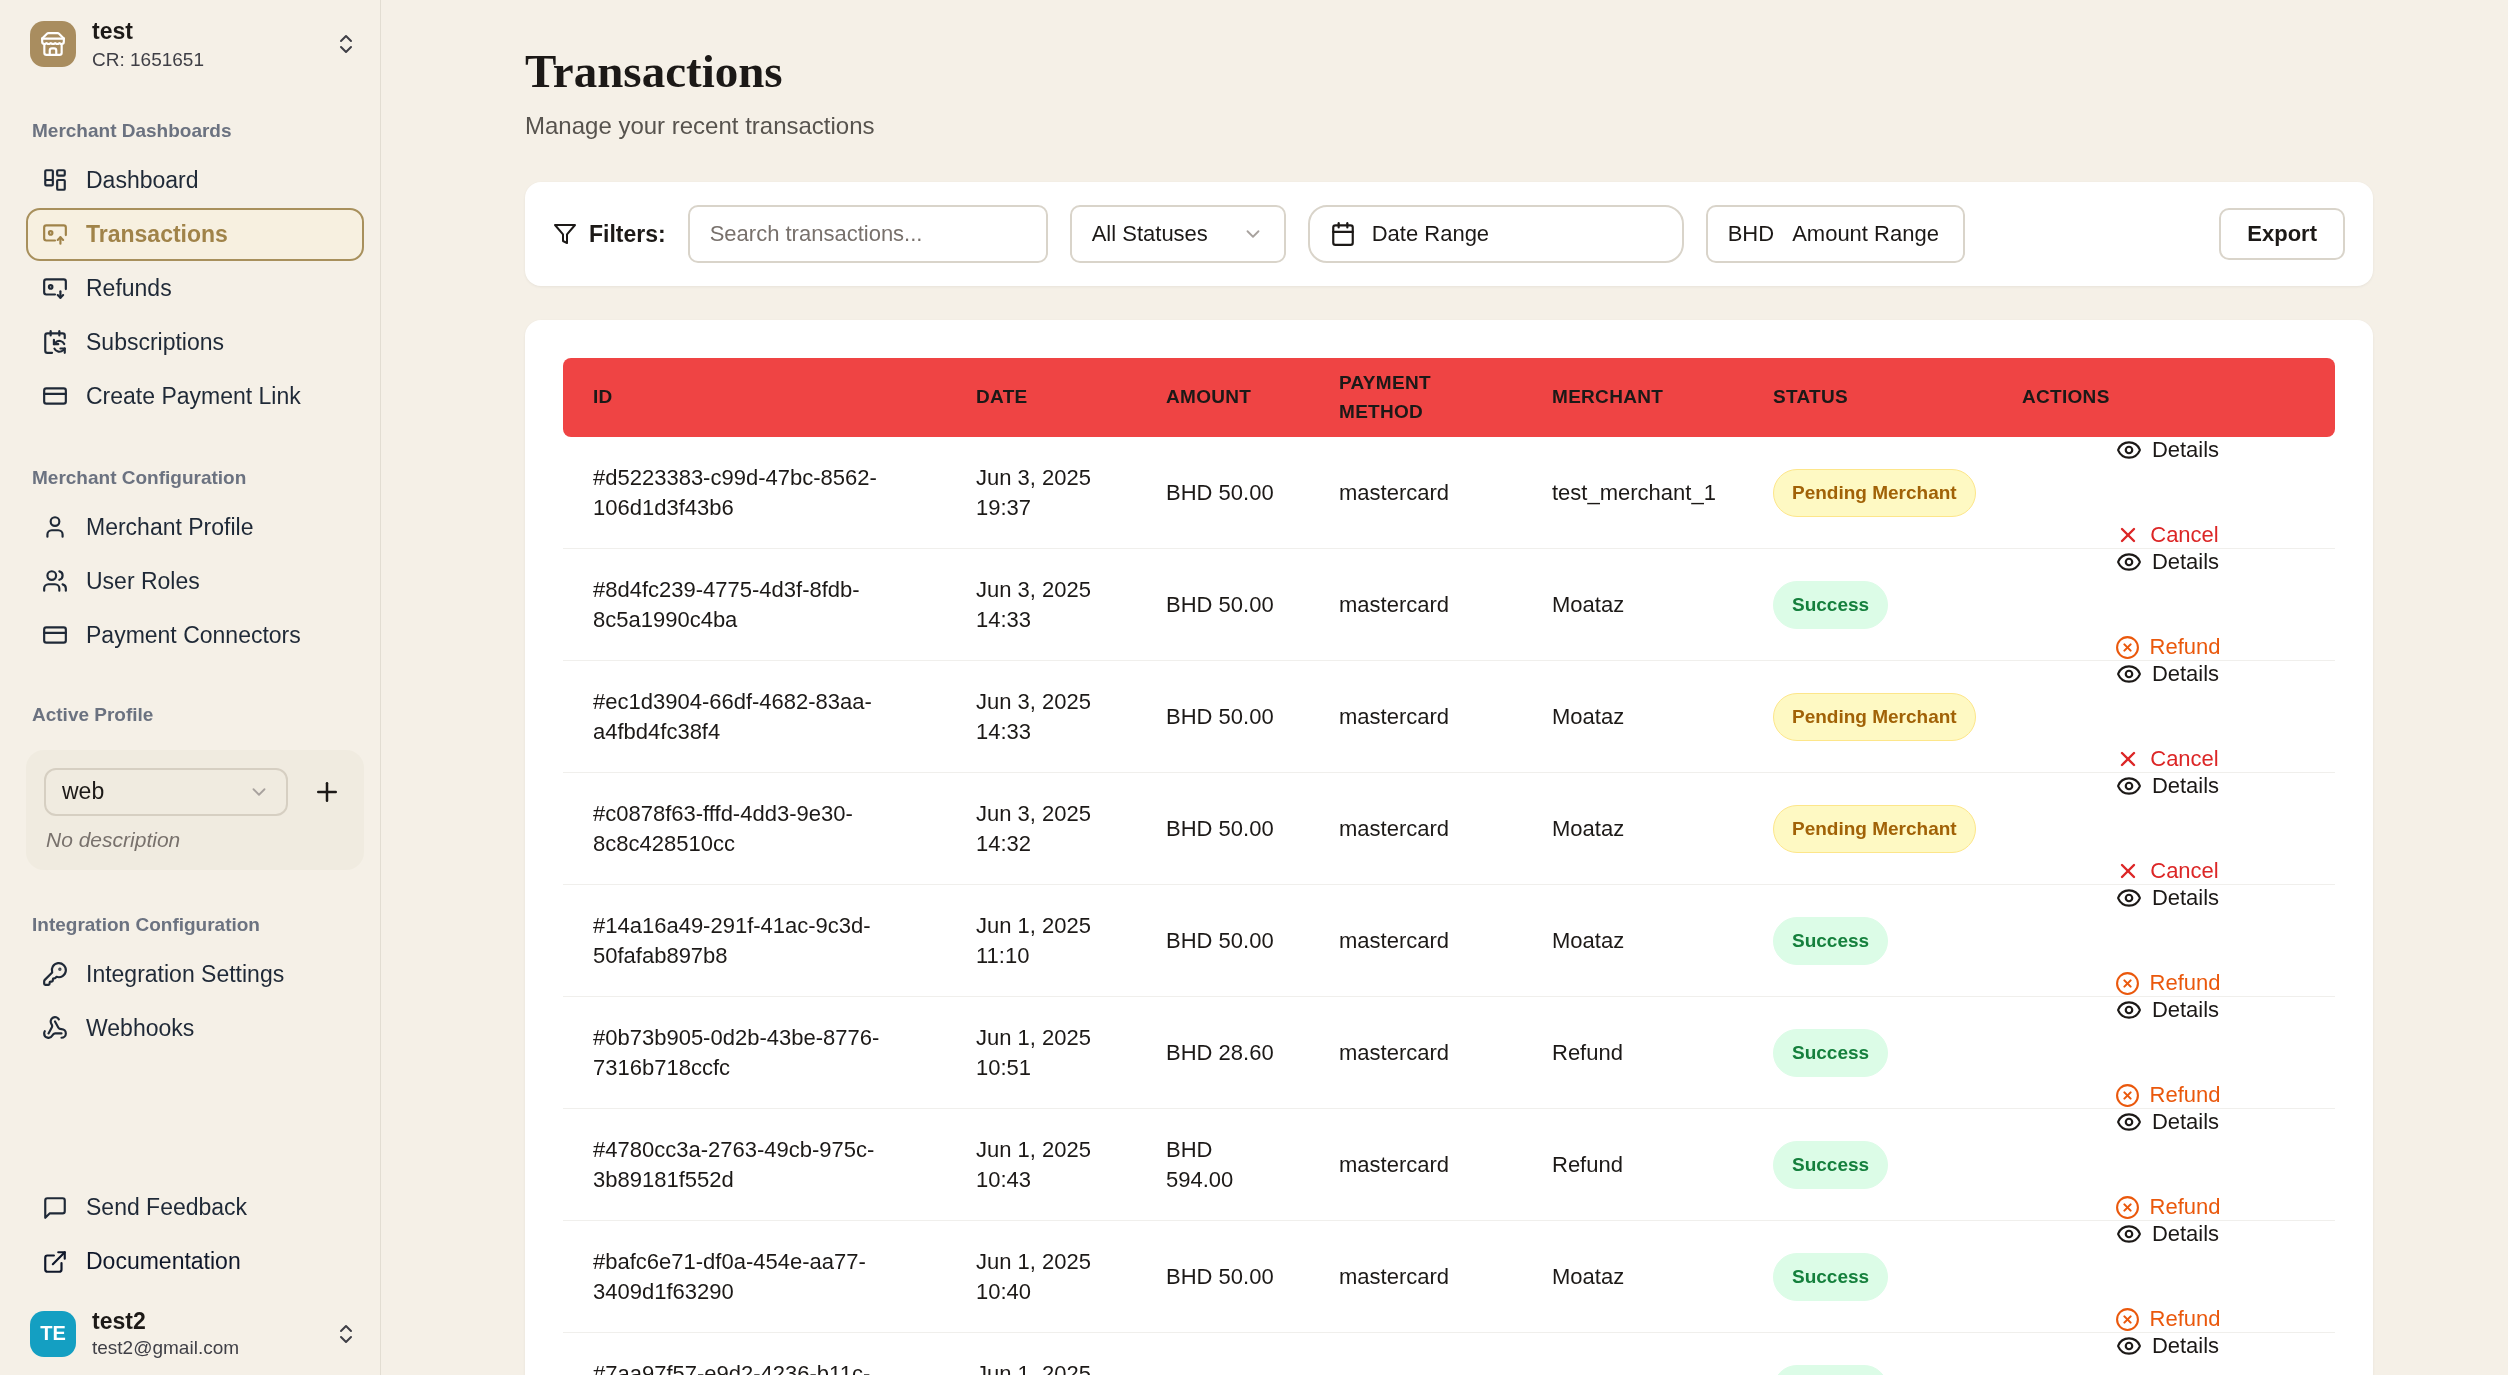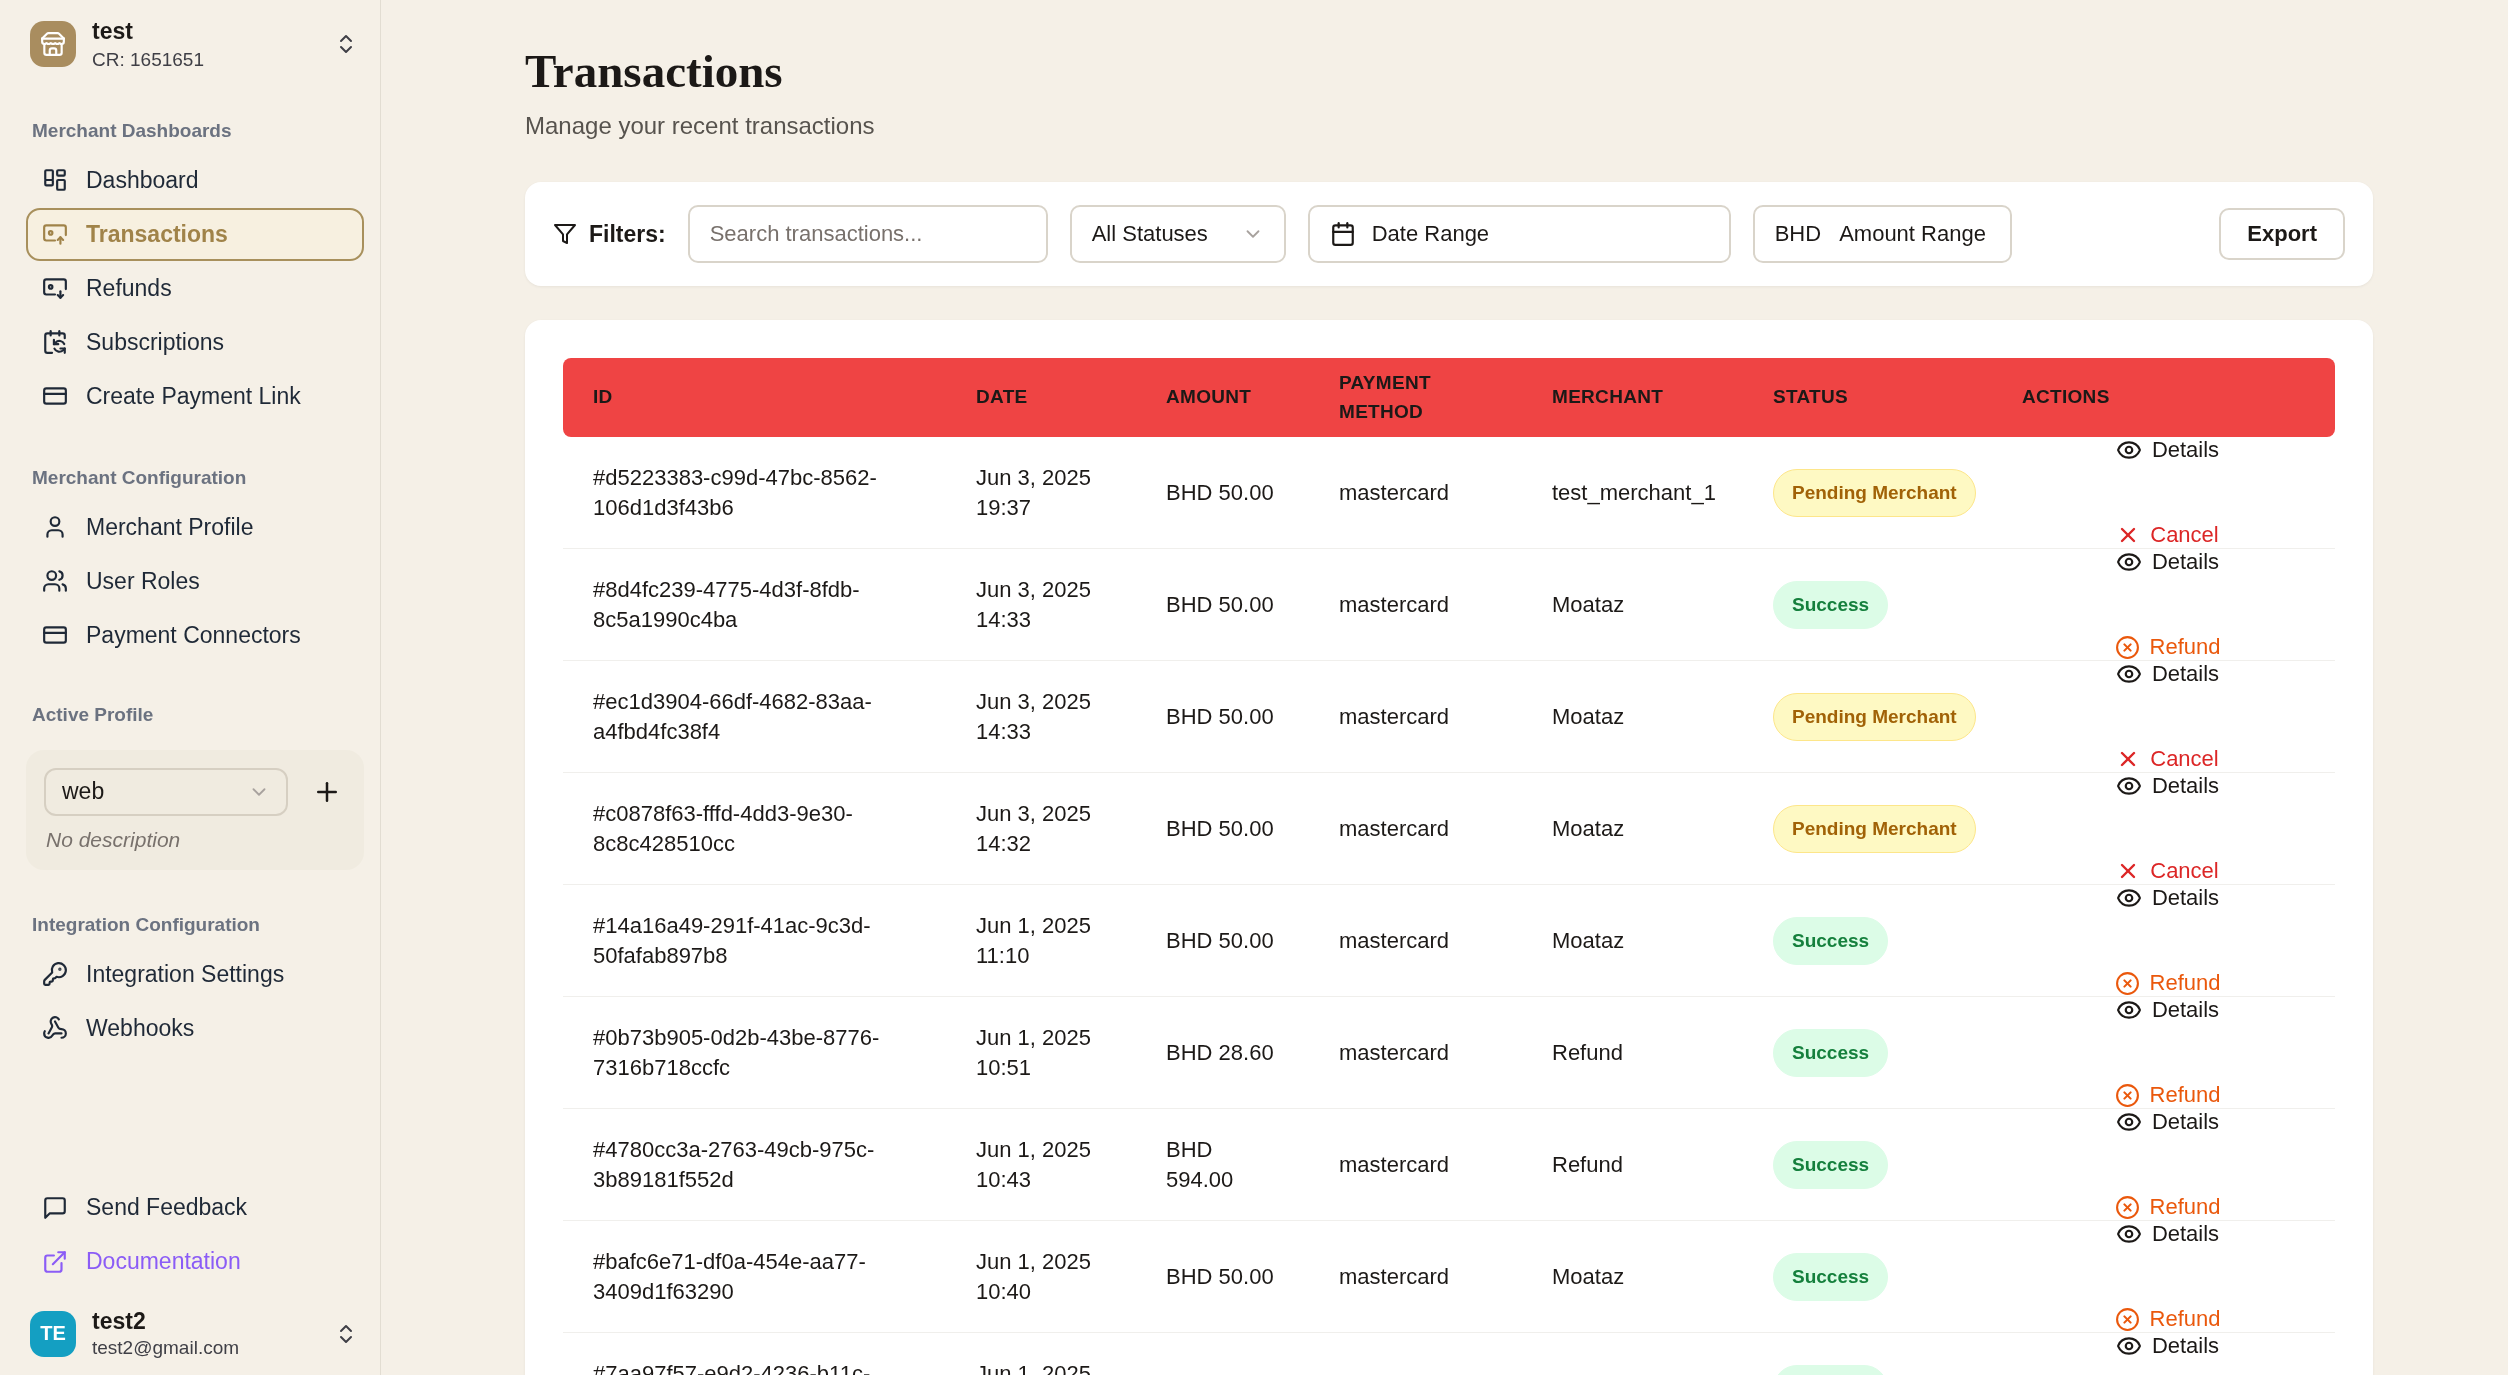--- a/index.html
+++ b/index.html
@@ -42,21 +42,21 @@
     font-size:23px; color:#1f2937; cursor:pointer;
     border:2px solid transparent;
   }
   .nav-item + .nav-item { margin-top:1px; }
   .nav-item .nicon { color:#1f2937; flex:0 0 auto; }
   .nav-item.active {
     border:2px solid #a8905c; background:#f7f0e0;
     color:#a08349; font-weight:600;
   }
   .nav-item.active .nicon { color:#a08349; }
-  .nav-item.muted, .nav-item.muted .nicon { color:#8b5cf6; }
+  .nav-item.muted, .nav-item.muted .nicon { color:#0f172a; }
 
   .profile-card {
     margin-top:12px; background:#f0ebe0; border-radius:18px; padding:18px;
   }
   .profile-row { display:flex; align-items:center; gap:20px; }
   .profile-select {
     flex:1; height:48px; border:2px solid #d6cfc2; border-radius:12px;
     display:flex; align-items:center; justify-content:space-between;
     padding:0 16px; font-size:23px; color:#1c1917; background:transparent; cursor:pointer;
   }
@@ -87,21 +87,21 @@
   }
   .filters-label { display:flex; align-items:center; gap:12px; font-size:23px; font-weight:700; }
   .input-box {
     height:58px; border:2px solid #d9d4ca; border-radius:10px; background:#fff;
     display:flex; align-items:center; padding:0 20px; font-size:22px; color:#1c1917;
   }
   .search-input { width:360px; border:2px solid #d9d4ca; border-radius:10px; height:58px; padding:0 20px; font-size:22px; font-family:inherit; color:#15803d; background:#fff; }
   .search-input::placeholder { color:#78716c; }
   .status-select { width:216px; justify-content:space-between; cursor:pointer; }
   .status-select .chev { color:#a8a29e; }
-  .date-box { width:423px; gap:16px; cursor:pointer; }
+  .date-box { width:376px; gap:16px; cursor:pointer;border-radius:19px; }
   .amount-box { width:259px; gap:18px; cursor:pointer; }
   .export-btn {
     margin-left:auto; height:52px; padding:0 26px;
     border:2px solid #d9d4ca; border-radius:10px; background:#fff;
     font-size:22px; font-weight:600; color:#1c1917; font-family:inherit; cursor:pointer;
   }
 
   .table-card { margin-top:34px; padding:38px; height:1100px; }
   .thead, .tr {
     display:grid;

